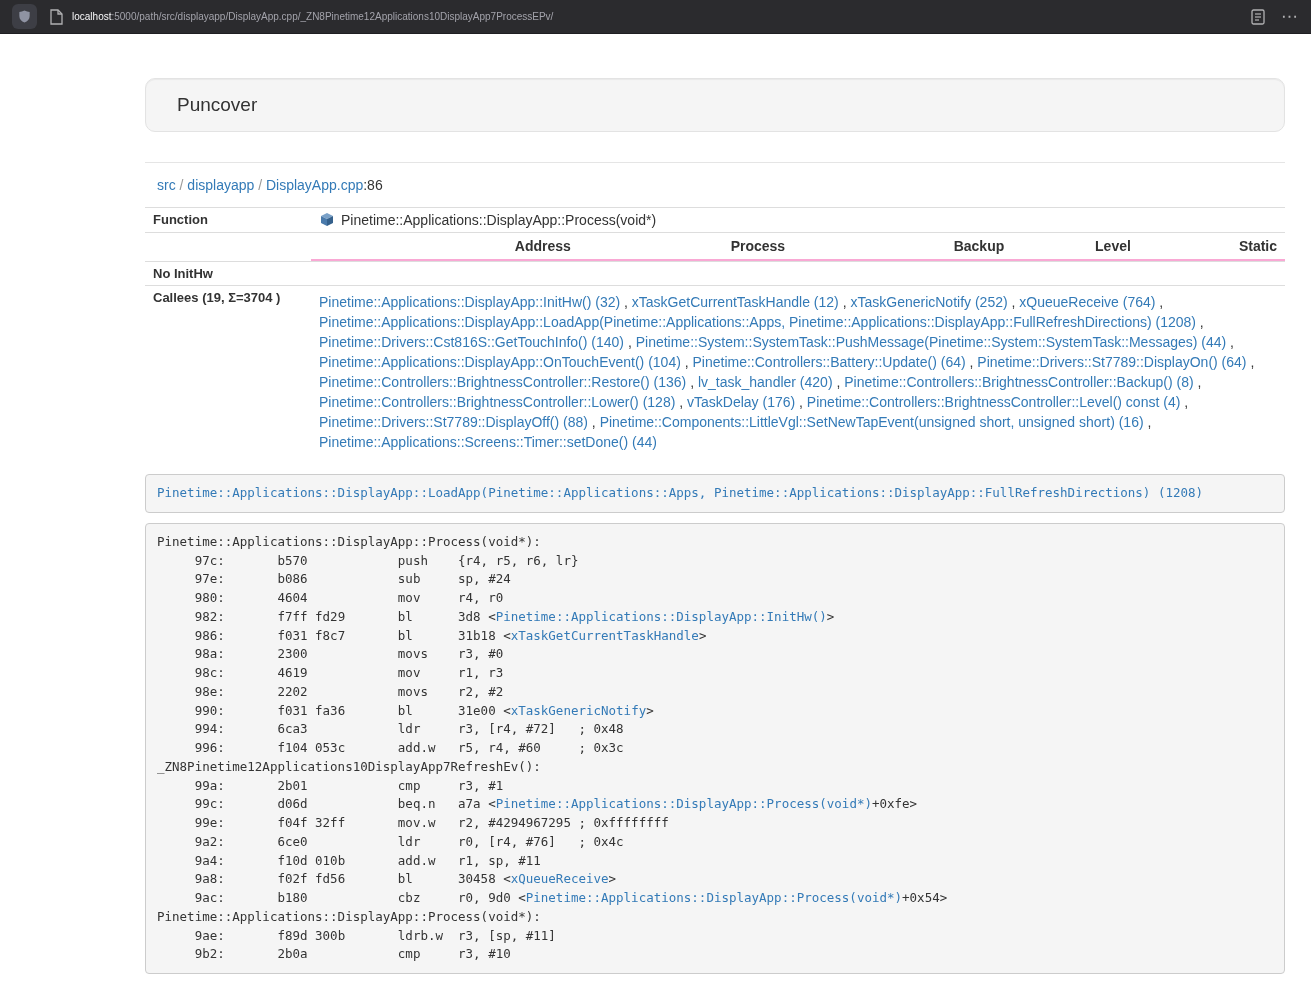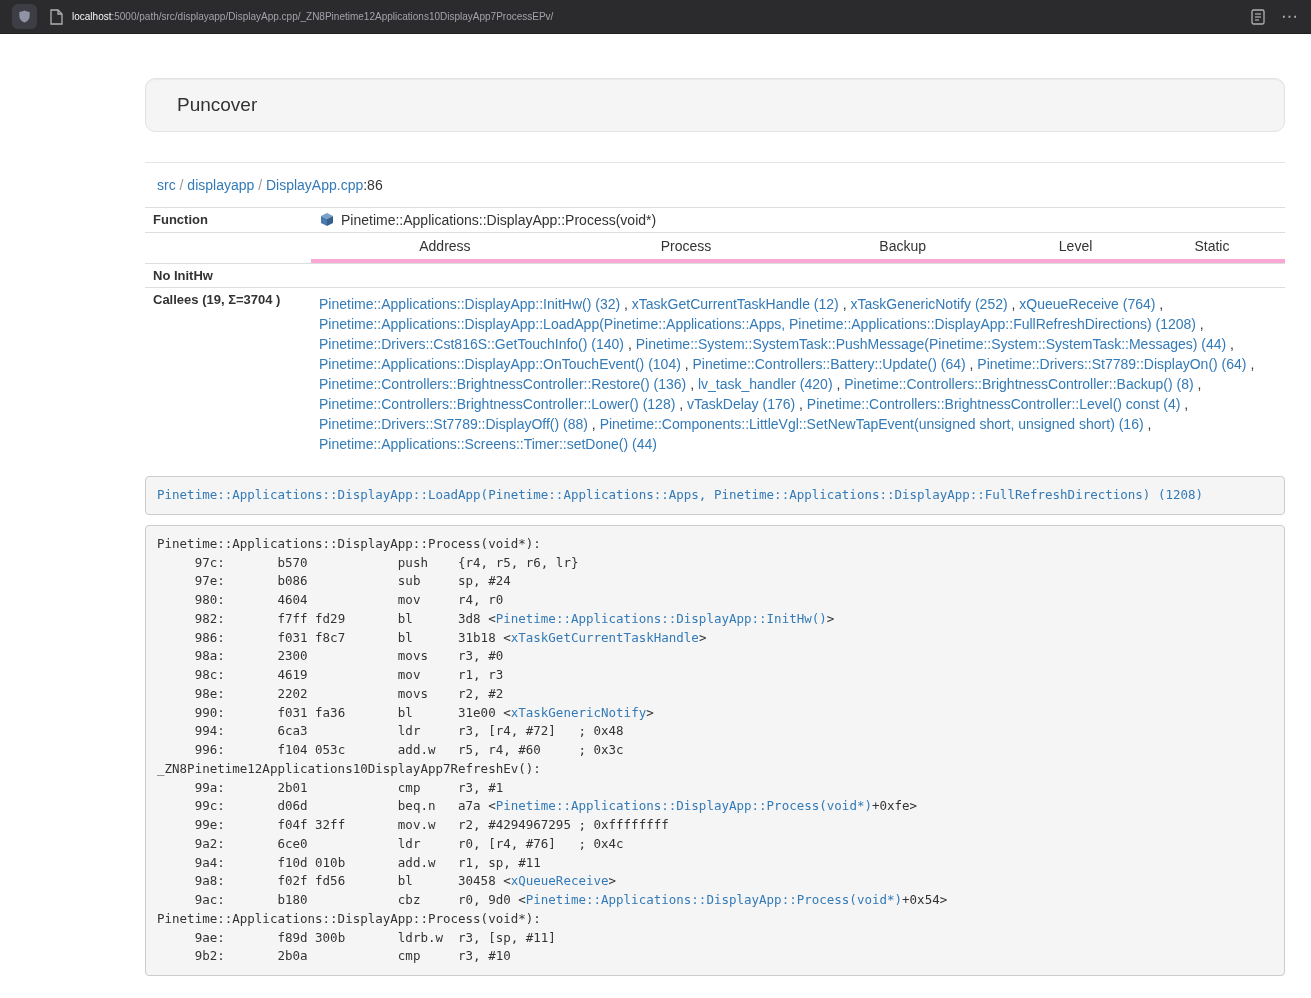--- a/index.html
+++ b/index.html
@@ -31,21 +31,21 @@
   .linenum{color:#333}
 
   
   .fn-table{width:100%;border-collapse:collapse;font-size:14px}
   .fn-table>tbody>tr>th,
   .fn-table>tbody>tr>td{border-top:1px solid #ddd;padding:4px 8px;text-align:left;vertical-align:top}
   th.lbl{width:150px;font-size:13px;font-weight:bold;padding-top:7px}
   .fn-name-wrap{display:flex;align-items:center;gap:6px}
   .fn-table .stats-cell{padding:0}
   .stats-table{width:100%;border-collapse:collapse;font-size:14px}
-  .stats-table th{font-weight:normal;border-bottom:4px solid #f9a8d4;padding:5px 8px;text-align:center}
+  .stats-table th{font-weight:bold;border-bottom:2px solid #f9a8d4;padding:5px 8px;text-align:right}
   .stats-table td{padding:6px 8px;text-align:left}
   .col-address{width:27.5%}.col-remarks{width:22%}.col-stack{width:22.5%}.col-code{width:13%}.col-static{width:15%}
   .callees{line-height:20px;padding:2px 0}
 
   
   .box{background:#f5f5f5;border:1px solid #ccc;border-radius:4px;padding:9px 11px;margin:0;
        font-family:"DejaVu Sans Mono",monospace;font-size:12.5px;line-height:1.5;color:#333;
        white-space:pre;tab-size:8;-moz-tab-size:8;overflow:hidden}
   .hl{margin:16px 0 10px}
   .code{min-height:430px}

